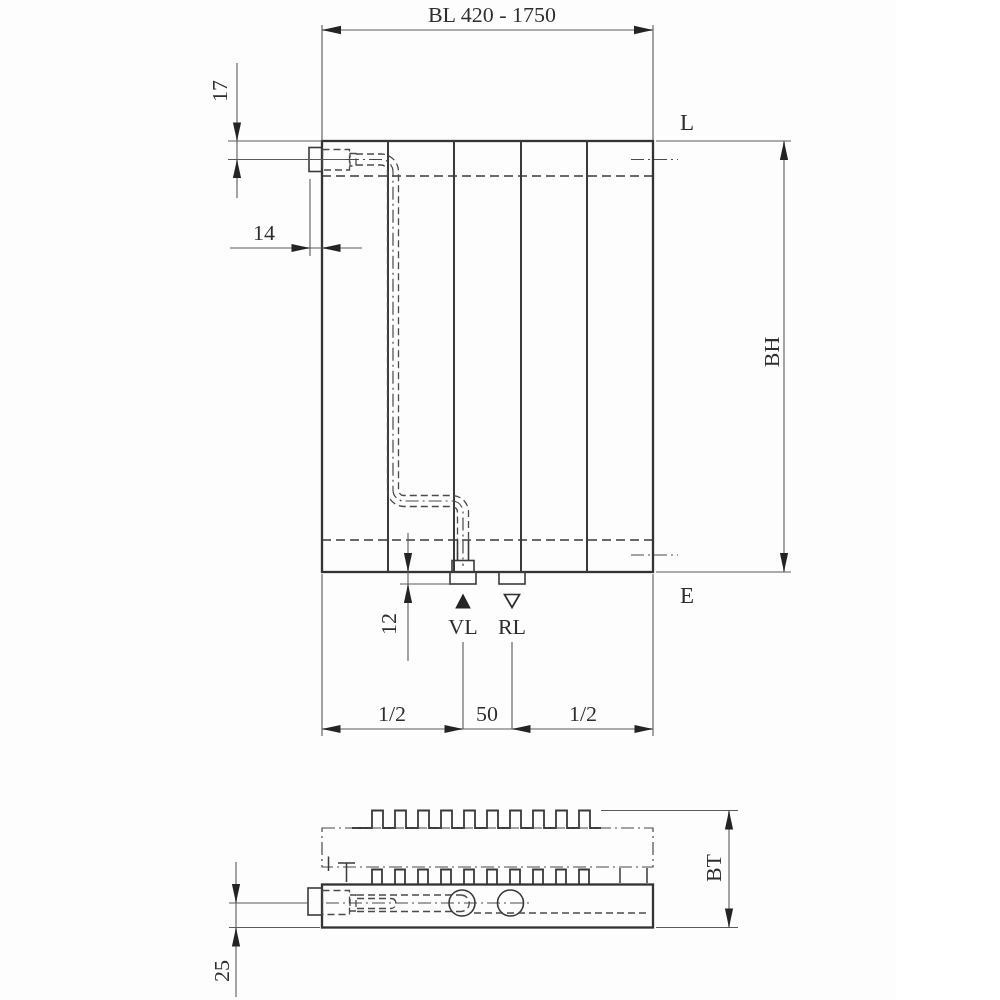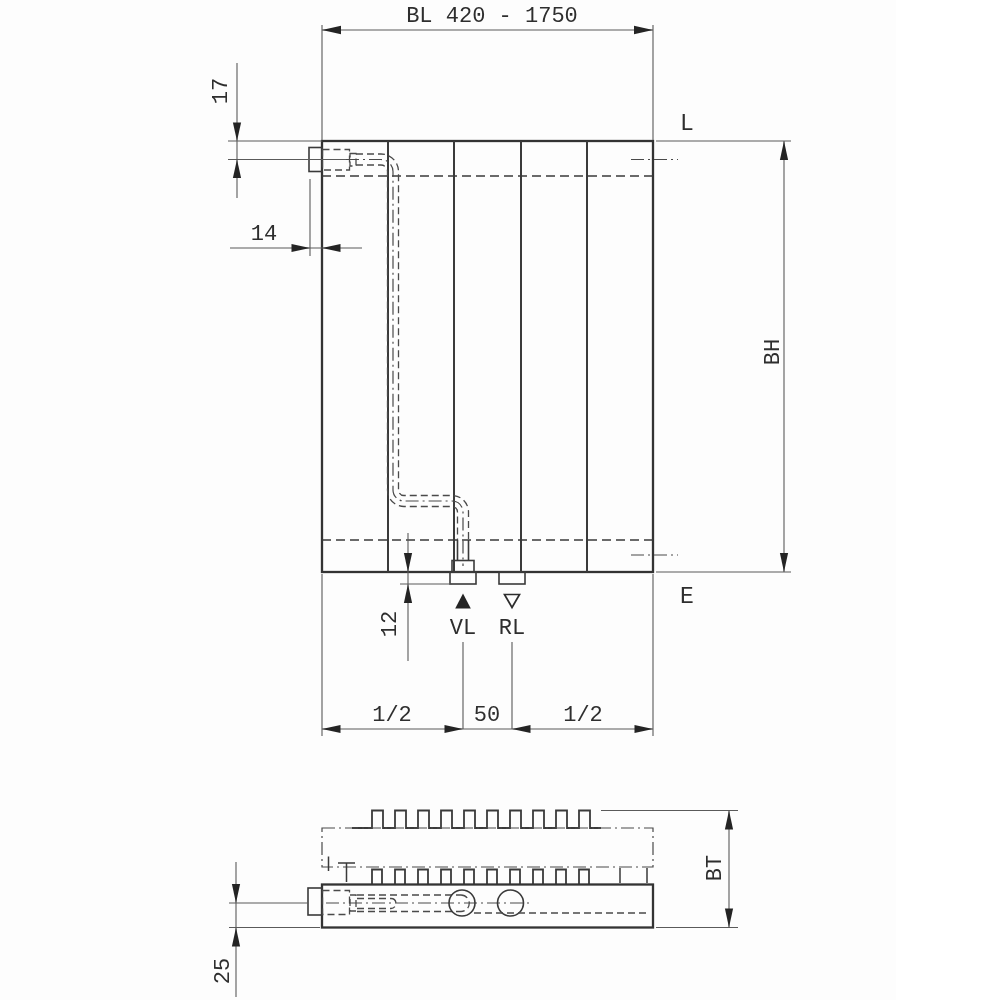--- a/index.html
+++ b/index.html
@@ -1,17 +1,17 @@
 <!DOCTYPE html>
 <html><head>
 <meta charset="utf-8">
 <style>
   html,body{margin:0;padding:0;background:#ffffff;}
   .stage{position:relative;width:896px;height:1000px;background:#fdfdfd;overflow:hidden;
-         font-family:Liberation Mono, monospace;}
+         font-family:Liberation Serif, serif;}
   svg{display:block}
   
   .ol      {stroke:#333333;stroke-width:2.3;fill:none;stroke-linecap:square;}
   .pl      {stroke:#3a3a3a;stroke-width:2;fill:none;}
   .med     {stroke:#3a3a3a;stroke-width:1.6;fill:none;}
   .fin     {stroke:#3a3a3a;stroke-width:1.8;fill:none;}
   .fin2    {stroke:#3a3a3a;stroke-width:1.5;fill:none;}
   .thin    {stroke:#5a5a5a;stroke-width:1.1;fill:none;}
   .dash    {stroke:#3a3a3a;stroke-width:1.4;fill:none;stroke-dasharray:9 5;}
   .dashdot {stroke:#4a4a4a;stroke-width:1.2;fill:none;stroke-dasharray:13 4 2 4;}

